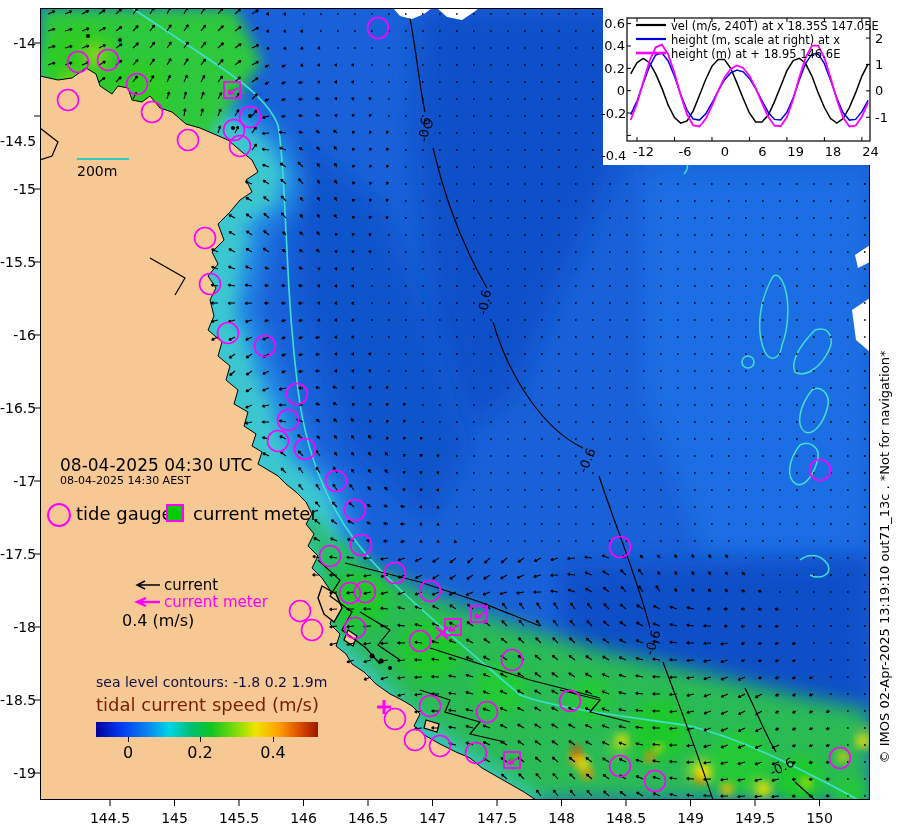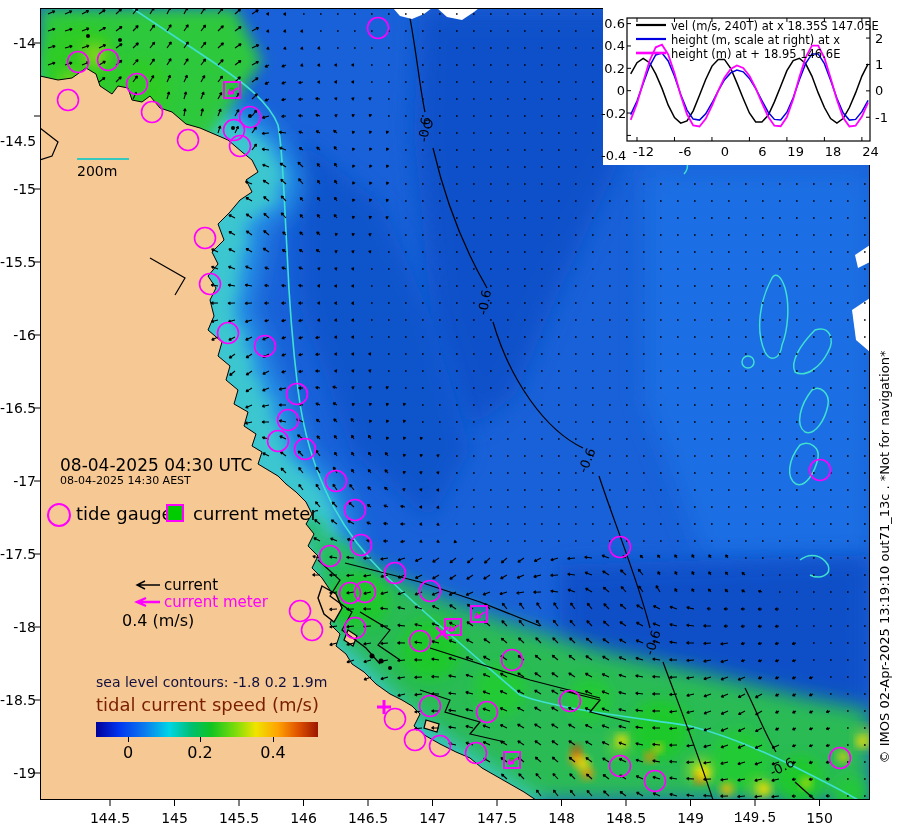--- a/index.html
+++ b/index.html
@@ -216,21 +216,21 @@
       <div class="lonlab" style="left: 80px;">144.5</div>
       <div class="lonlab" style="left: 144.5px;">145</div>
       <div class="lonlab" style="left: 209px;">145.5</div>
       <div class="lonlab" style="left: 273.5px;">146</div>
       <div class="lonlab" style="left: 338px;">146.5</div>
       <div class="lonlab" style="left: 402.5px;">147</div>
       <div class="lonlab" style="left: 467px;">147.5</div>
       <div class="lonlab" style="left: 531.5px;">148</div>
       <div class="lonlab" style="left: 596px;">148.5</div>
       <div class="lonlab" style="left: 660.5px;">149</div>
-      <div class="lonlab" style="left: 725px; font-family: Liberation Mono, monospace;">149.5</div>
+      <div class="lonlab" style="left: 725px;">149.5</div>
       <div class="lonlab" style="left: 789.5px;">150</div>
     </div>
 
 <div class="lbl" style="left:77px;top:158px;width:52px;height:2px;background:#35c9c0;"></div>
 <div class="lbl" style="left:77px;top:163px;font-size:14px;">200m</div>
 
 <div class="lbl" style="left:60px;top:455px;font-size:17px;">08-04-2025 04:30 UTC</div>
 <div class="lbl" style="left:60px;top:474px;font-size:11px;">08-04-2025 14:30 AEST</div>
 
 <div class="lbl" style="left:47px;top:503px;width:20px;height:20px;border:2px solid #ff00ff;border-radius:50%;"></div>

